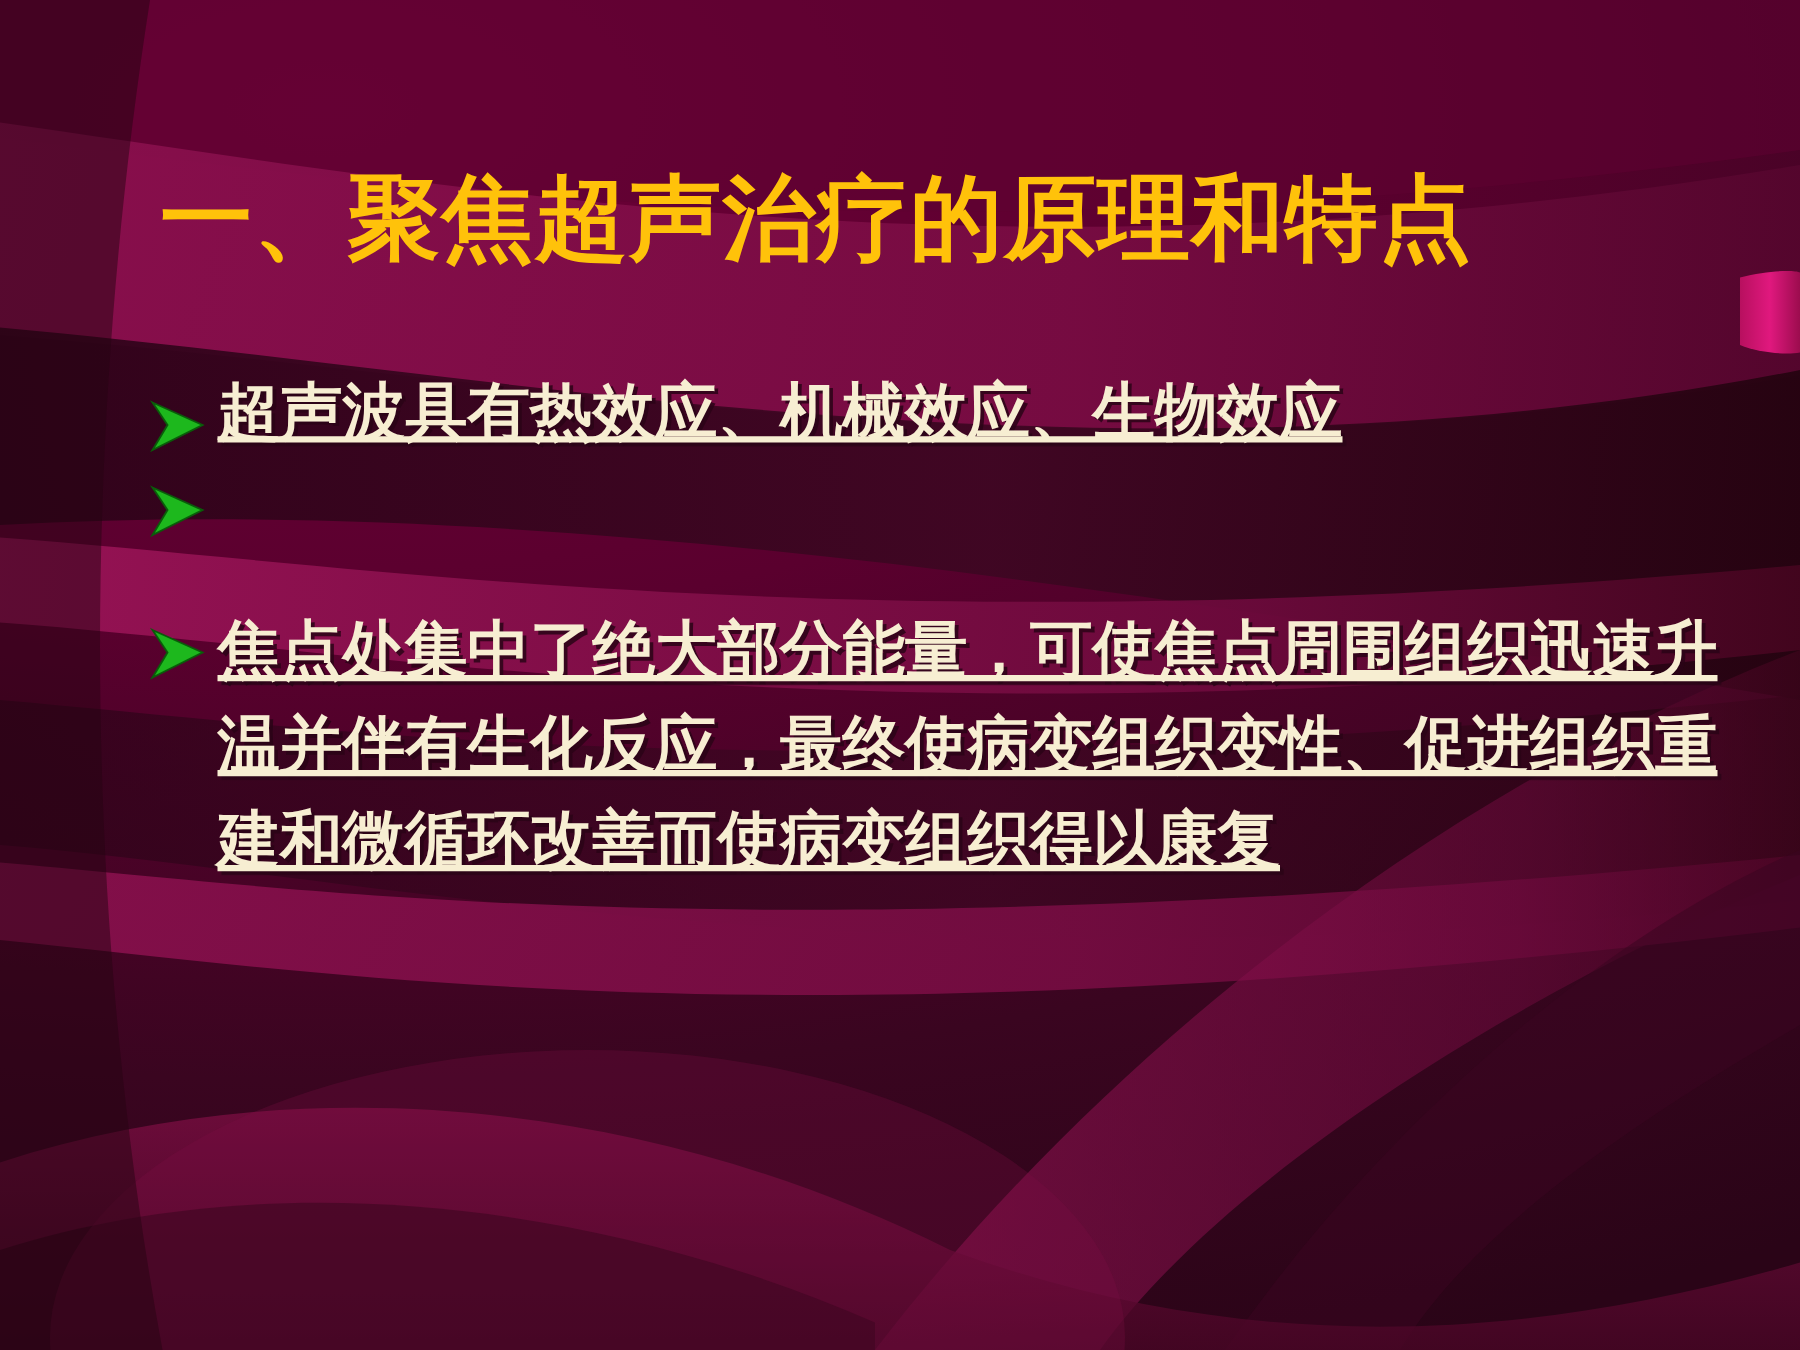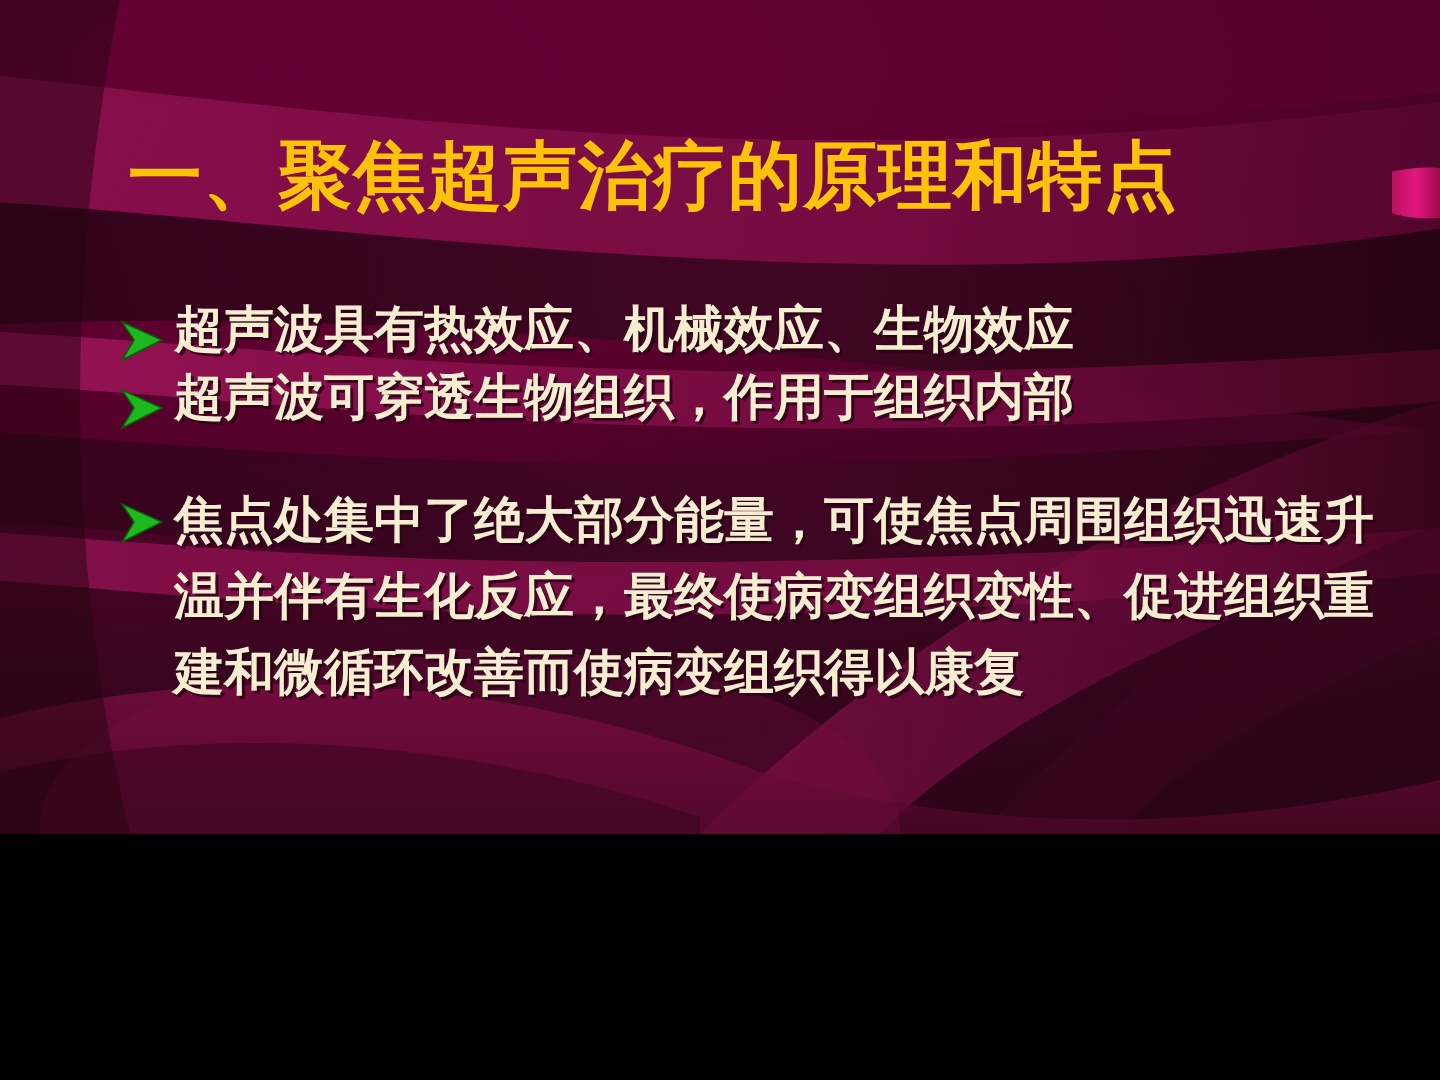--- a/index.html
+++ b/index.html
@@ -3,21 +3,21 @@
 <meta charset="utf-8">
 <style>
   html, body {
     margin: 0;
     padding: 0;
     background: #000;
   }
   #slide {
     position: relative;
     width: 1440px;
-    height: 834px;
+    height: 1080px;
     overflow: hidden;
     background: #5c0030;
     font-family: "DejaVu Sans", "Liberation Sans", sans-serif;
   }
 
   
   .bg-base {
     position: absolute;
     inset: 0;
     background:
@@ -66,20 +66,21 @@
 
   .arrow-cell {
     flex: 0 0 56px;
     width: 56px;
     padding-top: 16px;
   }
   .arrow-cell svg { display: block; }
 
   .bullet-text {
     flex: 1 1 auto;
+    text-decoration: underline;
   }
   .bullet-text.para {
     line-height: 1.52;
   }
 </style>
 </head>
 <body>
 
 <div id="slide">
 
@@ -145,21 +146,20 @@
       </span>
       <span class="bullet-text">超声波具有热效应、机械效应、生物效应</span>
     </div>
 
     <div class="bullet-row tight">
       <span class="arrow-cell">
         <svg width="50" height="50" viewBox="0 0 50 50">
           <path d="M4,6 L44,24 L4,44 L16,24 Z" fill="#1db81d" stroke="#0a5c0a" stroke-width="1.5"></path>
         </svg>
       </span>
-      <span class="bullet-text">超声波可穿透生物组织，作用于组织内部</span>
     </div>
 
 
     <div class="bullet-row gap">
       <span class="arrow-cell">
         <svg width="50" height="50" viewBox="0 0 50 50">
           <path d="M4,6 L44,24 L4,44 L16,24 Z" fill="#1db81d" stroke="#0a5c0a" stroke-width="1.5"></path>
         </svg>
       </span>
       <span class="bullet-text para">焦点处集中了绝大部分能量，可使焦点周围组织迅速升温并伴有生化反应，最终使病变组织变性、促进组织重建和微循环改善而使病变组织得以康复</span>

